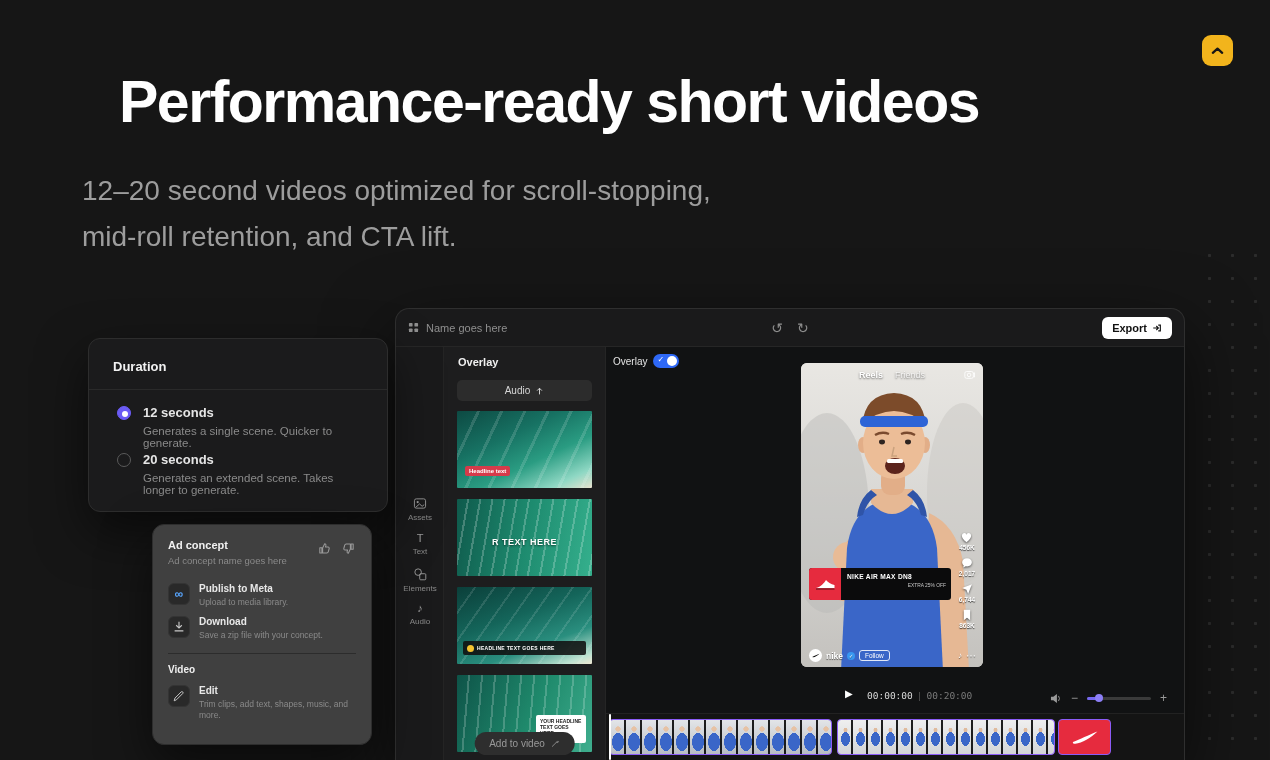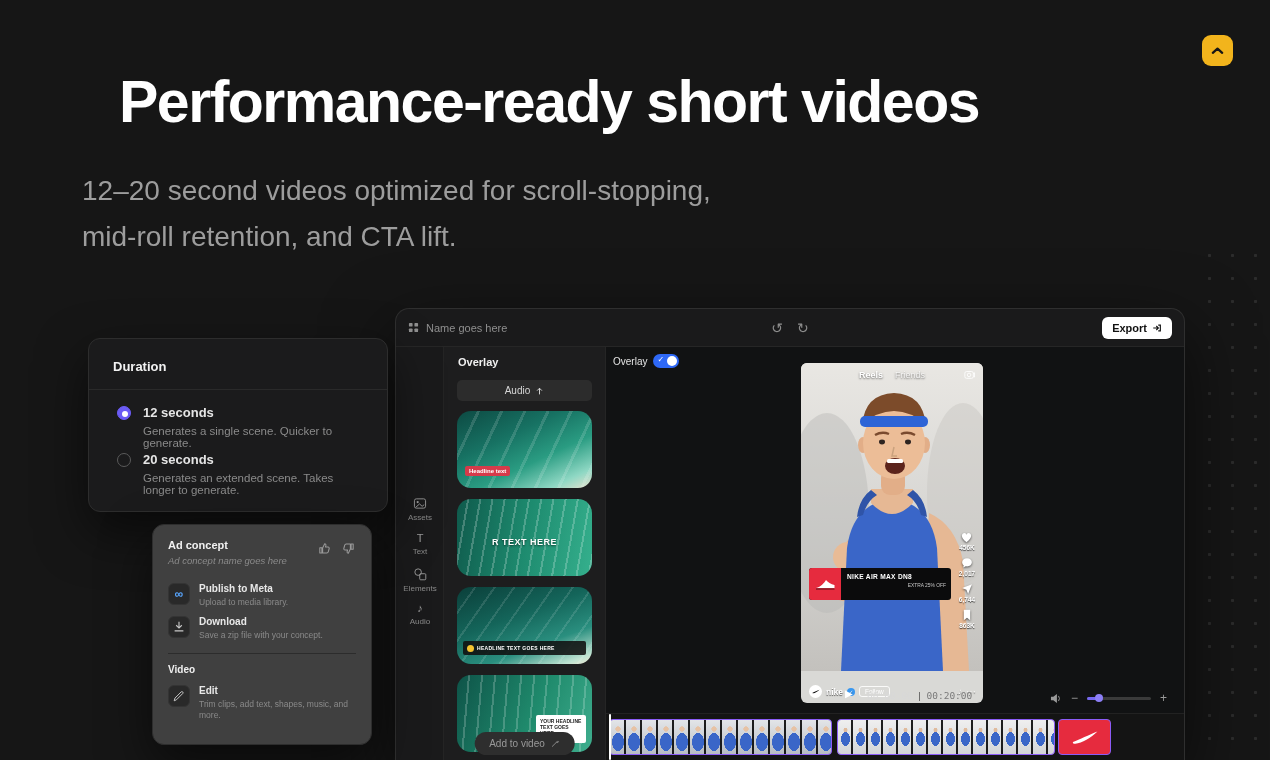--- a/index.html
+++ b/index.html
@@ -40,21 +40,21 @@
   .rail-item .glyph { font-size:11px; color:#9a9a9a; line-height:12px; }
   .rail-item .lbl { font-size:8px; }
 
   
   .panel { position:absolute; left:48px; top:0; bottom:0; width:162px; background:#1d1d1e; border-right:1px solid #252525; }
   .panel-title { position:absolute; top:9px; left:14px; font-size:11px; font-weight:bold; color:#f0f0f0; }
   .upload-btn { position:absolute; top:33px; left:13px; right:13px; height:21px; background:#2c2c2c;
     border:none; border-radius:5px; color:#d6d6d6; font-size:10px; display:flex; align-items:center;
     justify-content:center; gap:5px; cursor:pointer; }
   .thumbs { position:absolute; top:64px; left:13px; right:13px; }
-  .thumb { position:relative; height:77px; border-radius:14px; overflow:hidden; margin-bottom:11px; cursor:pointer; }
+  .thumb { position:relative; height:77px; border-radius:1px; overflow:hidden; margin-bottom:11px; cursor:pointer; }
   .t1 { background:
       repeating-linear-gradient(115deg, transparent 0 18px, rgba(255,255,255,.14) 18px 21px),
       linear-gradient(155deg,#0d4a43 0%,#177263 35%,#2a9c82 62%,#8fd8c4 86%,#e8e2cf 100%); }
   .t2 { background:
       repeating-linear-gradient(100deg, transparent 0 10px, rgba(255,255,255,.22) 10px 12px),
       linear-gradient(100deg,#0f5a4c,#1d8a6e 50%,#35b08d); }
   .t3 { background:
       repeating-linear-gradient(125deg, transparent 0 14px, rgba(255,255,255,.12) 14px 16px),
       linear-gradient(160deg,#0b3f3a,#14655a 40%,#2a8f7f 70%,#bfe3d2 92%,#efe7d2 100%); }
   .t4 { background:
@@ -76,21 +76,21 @@
 
   
   .canvas { position:absolute; left:210px; right:0; top:0; bottom:0; background:#111213; }
   .ovl-toggle { position:absolute; top:7px; left:7px; display:flex; align-items:center; gap:6px; }
   .ovl-toggle .lbl { color:#e3e3e3; font-size:10px; }
   .toggle { position:relative; width:26px; height:14px; border-radius:8px; background:#2e68f6; cursor:pointer; }
   .toggle .chk { position:absolute; left:4px; top:1px; color:#fff; font-size:8px; }
   .toggle .knob { position:absolute; right:2px; top:2px; width:10px; height:10px; border-radius:50%; background:#fff; }
 
   
-  .preview { position:absolute; left:195px; top:16px; width:182px; height:340px; border-radius:6px;
+  .preview { position:absolute; left:195px; top:16px; width:182px; height:304px; border-radius:6px;
     overflow:hidden; background:#d9d9d6; }
   .preview svg.man { position:absolute; inset:0; }
   .pv-top { position:absolute; top:7px; left:0; right:0; display:flex; justify-content:center; gap:12px;
     align-items:center; text-shadow:0 1px 2px rgba(0,0,0,.55); }
   .pv-tab-a { color:#fff; font-size:9px; font-weight:bold; cursor:pointer; }
   .pv-tab-b { color:rgba(255,255,255,.8); font-size:9px; cursor:pointer; }
   .pv-cam { position:absolute; right:8px; top:6px; cursor:pointer; }
   .pv-stats { position:absolute; right:3px; top:168px; width:26px; display:flex; flex-direction:column;
     align-items:center; }
   .pv-stat { display:flex; flex-direction:column; align-items:center; margin-bottom:6px; cursor:pointer; }
@@ -159,21 +159,21 @@
   .opt1 { top:66px; } .opt2 { top:113px; }
   .radio { width:14px; height:14px; border-radius:50%; border:1.5px solid #5a5a5a; flex:none; margin-top:1px; position:relative; }
   .radio--on { border-color:#6b5bf5; background:#6b5bf5; }
   .radio--on:after { content:""; position:absolute; left:4px; top:4px; width:6px; height:6px; border-radius:50%; background:#fff; }
   .opt-label { font-size:13px; font-weight:bold; color:#e5e5e5; }
   .opt-desc { font-size:11.5px; color:#8a8a8a; margin-top:5px; }
 
   .acard { left:152px; top:524px; width:220px; height:221px; background:#404040; }
   .acard-head { position:absolute; left:15px; top:14px; right:15px; }
   .acard-title { font-size:11px; font-weight:bold; color:#f0f0f0; }
-  .acard-sub { font-size:9.5px; color:#8a8a8a; margin-top:4px;font-style:italic; }
+  .acard-sub { font-size:9.5px; color:#8a8a8a; margin-top:4px; }
   .acard-thumbs { position:absolute; right:15px; top:16px; display:flex; gap:9px; }
   .acard-thumbs span { cursor:pointer; }
   .arow { position:absolute; left:15px; right:15px; display:flex; gap:9px; align-items:flex-start; cursor:pointer; }
   .arow1 { top:58px; } .arow2 { top:91px; } .arow3 { top:160px; }
   .icon-box { width:22px; height:22px; border-radius:6px; background:#292929; border:1px solid #343434;
     display:flex; align-items:center; justify-content:center; flex:none; }
   .meta-glyph { color:#58a6ff; font-size:12px; font-weight:bold; }
   .arow-label { font-size:10px; font-weight:bold; color:#e8e8e8; }
   .arow-desc { font-size:8.5px; color:#8a8a8a; margin-top:3px; line-height:11px; }
   .acard-div { position:absolute; left:15px; right:15px; top:128px; height:1px; background:#2c2c2c; }

